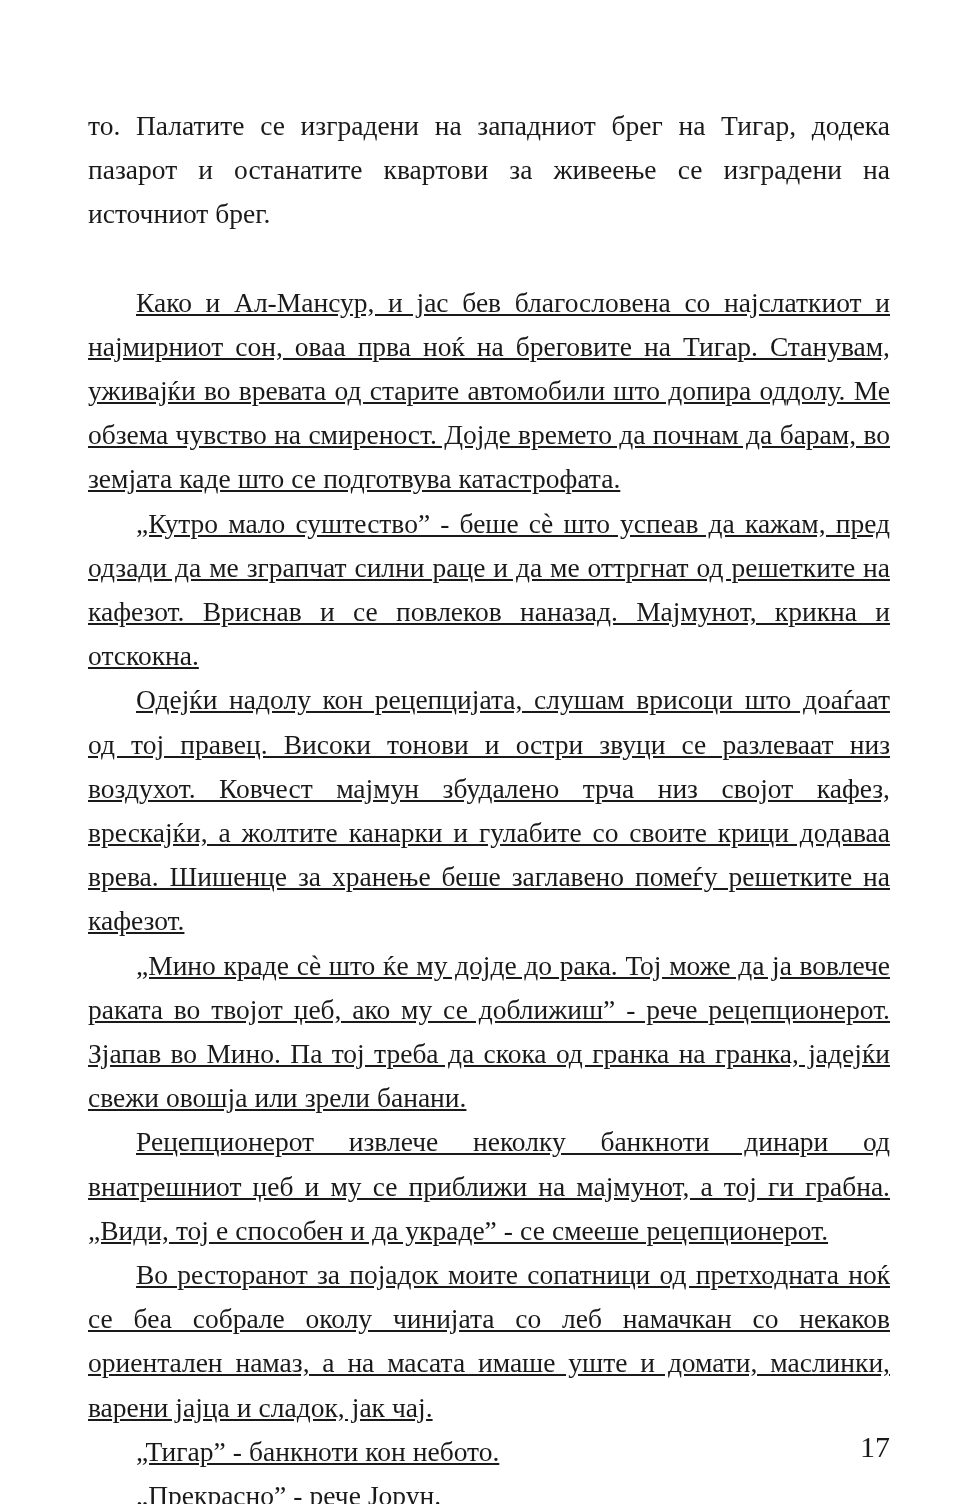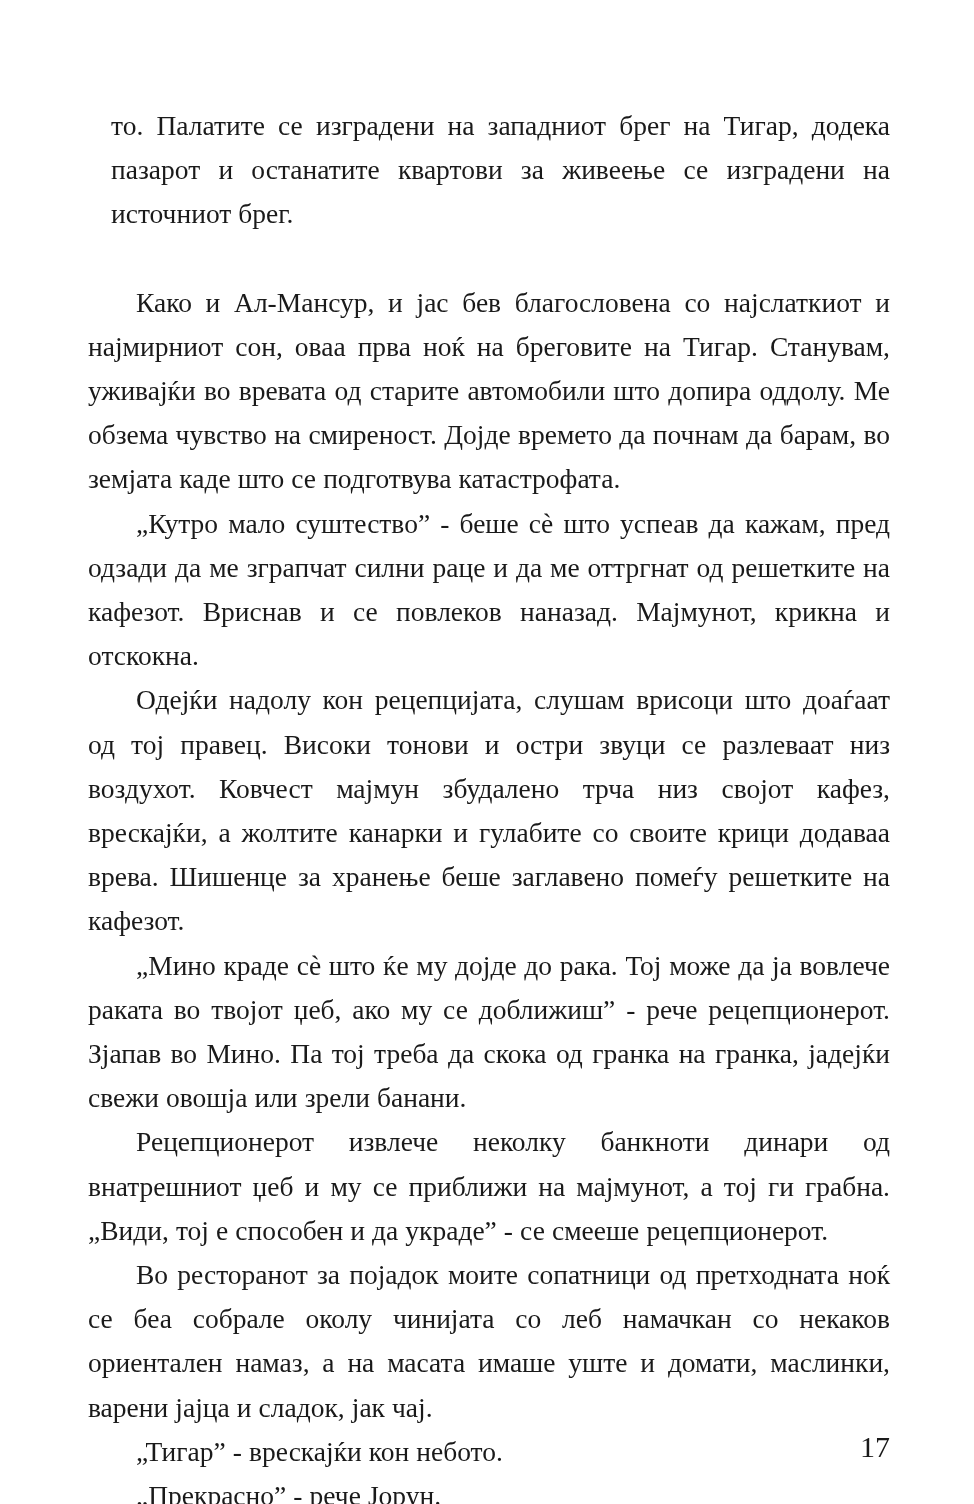--- a/index.html
+++ b/index.html
@@ -30,27 +30,27 @@
     font-size: 27.5px;
     line-height: 44.2px;
     text-align: justify;
     text-justify: inter-word;
     hyphens: manual;
     -webkit-hyphens: manual;
     word-spacing: 0.2px;
   }
   p.indent {
     text-indent: 48px;
+    text-decoration: underline;
   }
   p.noindent {
     text-indent: 0;
   }
   p.gap-after {
     margin-bottom: 44px;
-    margin-left: 23px;
   }
   p.last-line-left {
     text-align: left;
   }
   .page-number {
     position: absolute;
     right: 84px;
     bottom: 42px;
     font-size: 30px;
     line-height: 1;
@@ -72,21 +72,21 @@
     <p class="para indent">„Кутро мало суштество” - беше сѐ што успеав да кажам, пред одзади да ме зграпчат силни раце и да ме оттргнат од решетките на кафезот. Вриснав и се повлеков наназад. Мајмунот, крикна и отскокна.</p>
 
     <p class="para indent">Одејќи надолу кон рецепцијата, слушам врисоци што доаѓаат од тој правец. Високи тонови и остри звуци се разлеваат низ воздухот. Ковчест мајмун збудалено трча низ својот кафез, врескајќи, а жолтите канарки и гулабите со своите крици додаваа врева. Шишенце за хранење беше заглавено помеѓу решетките на кафезот.</p>
 
     <p class="para indent">„Мино краде сѐ што ќе му дојде до рака. Тој може да ја вовлече раката во твојот џеб, ако му се доближиш” - рече рецепционерот. Зјапав во Мино. Па тој треба да скока од гранка на гранка, јадејќи свежи овошја или зрели банани.</p>
 
     <p class="para indent">Рецепционерот извлече неколку банкноти динари од внатрешниот џеб и му се приближи на мајмунот, а тој ги грабна. „Види, тој е способен и да украде” - се смееше рецепционерот.</p>
 
     <p class="para indent">Во ресторанот за појадок моите сопатници од претходната ноќ се беа собрале околу чинијата со леб намачкан со некаков ориентален намаз, а на масата имаше уште и домати, маслинки, варени јајца и сладок, јак чај.</p>
 
-    <p class="para indent last-line-left">„Тигар” - врескајќи кон небото.</p>
+    <p class="para indent last-line-left">„Тигар” - банкноти кон небото.</p>
 
     <p class="para indent last-line-left">„Прекрасно” - рече Јорун.</p>
 
   </div>
 
   <div class="page-number">17</div>
 
 </div>
 
 </body></html>

